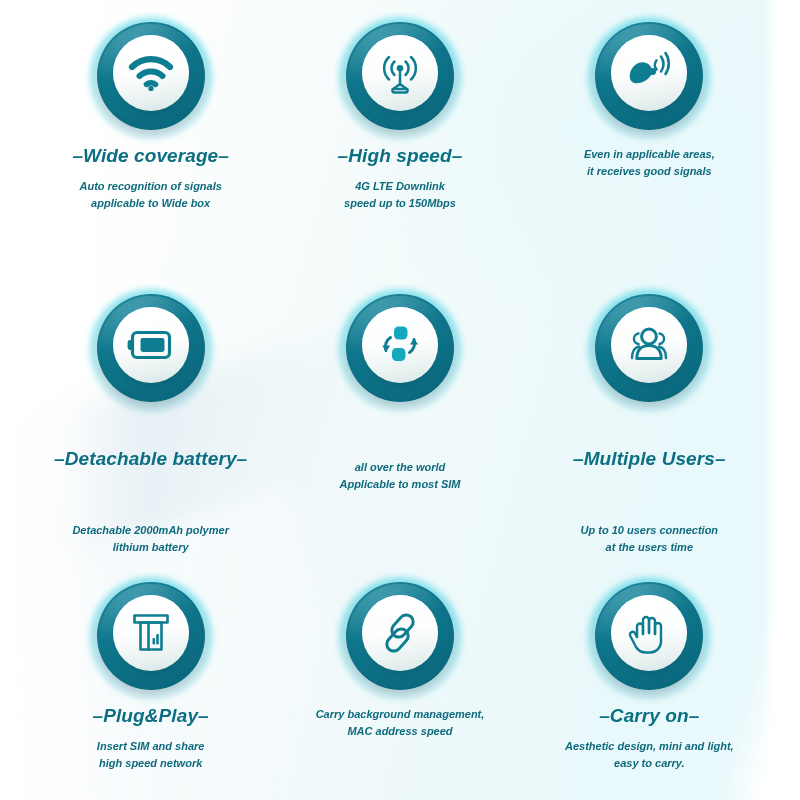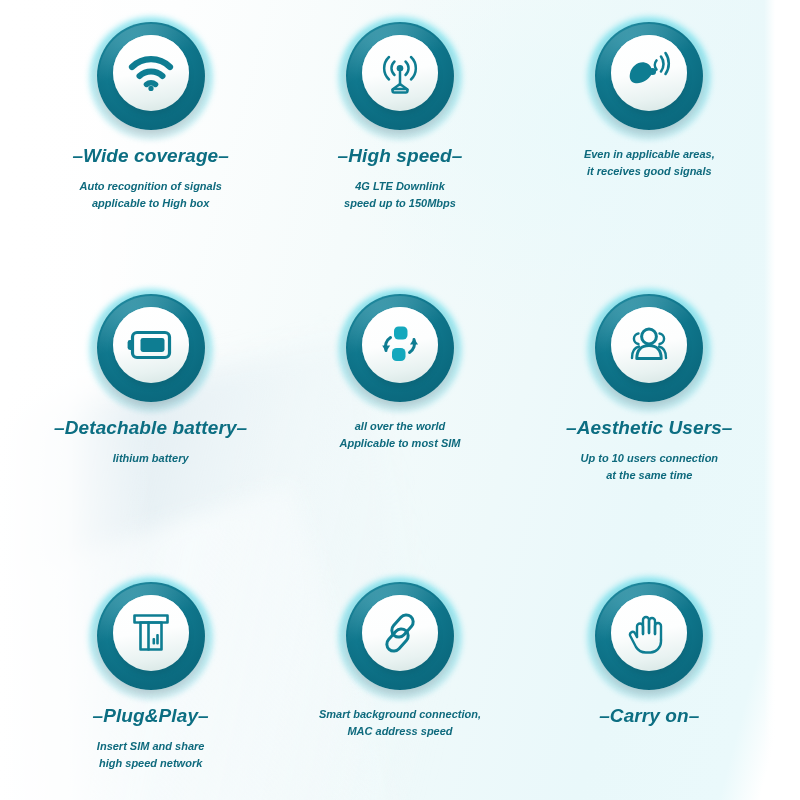--- a/index.html
+++ b/index.html
@@ -57,21 +57,21 @@
     grid-template-columns:repeat(3,1fr);
     grid-template-rows:270px 270px 260px;
     padding:16px 26px 0 26px;
     box-sizing:border-box;
   }
   .cell{
     display:flex;flex-direction:column;align-items:center;
     padding-top:6px;
     font-style:italic;
   }
-  .cell.r2{padding-top:8px;}
+  .cell.r2{padding-top:8px;gap:41px;}
   .cell.r3{padding-top:26px;}
 
   
   .badge{
     position:relative;width:108px;height:108px;
     display:flex;align-items:center;justify-content:center;
     margin-bottom:16px;
   }
   .badge .glow{
     position:absolute;left:-7px;top:-5px;width:122px;height:122px;
@@ -138,21 +138,21 @@
               <path d="M11.5 22 A17 17 0 0 1 34.5 22" stroke-width="6"></path>
               <path d="M18.5 30.4 A7.5 7.5 0 0 1 27.5 30.4" stroke-width="5.6"></path>
             </g>
             <circle cx="23" cy="34.4" r="2.6" fill="#0e7d92"></circle>
           </svg>
         </div>
       </div>
       <h3 class="title">–Wide coverage–</h3>
       <p class="desc">
         <span>Auto recognition of signals</span>
-        <span>applicable to High box</span>
+        <span>applicable to Wide box</span>
       </p>
     </div>
 
     <div class="cell r1">
       <div class="badge">
         <div class="glow"></div>
         <div class="ring"></div>
         <div class="disc">
           <svg width="46" height="44" viewBox="0 0 46 44">
             <g fill="none" stroke="#0e7d92" stroke-width="2.5" stroke-linecap="round">
@@ -204,20 +204,21 @@
         <div class="disc">
           <svg width="50" height="34" viewBox="0 0 50 34">
             <rect x="6.5" y="4.5" width="37" height="25" rx="4.5" fill="none" stroke="#0e7d92" stroke-width="3.2"></rect>
             <rect x="1.6" y="12" width="5.6" height="10" rx="2.4" fill="#0e7d92"></rect>
             <rect x="14.5" y="10" width="24" height="14" rx="2.4" fill="#0e7d92"></rect>
           </svg>
         </div>
       </div>
       <h3 class="title">–Detachable battery–</h3>
       <p class="desc">
+        <span>Detachable 2000mAh polymer</span>
         <span>lithium battery</span>
       </p>
     </div>
 
     <div class="cell r2">
       <div class="badge">
         <div class="glow"></div>
         <div class="ring"></div>
         <div class="disc">
           <svg width="46" height="44" viewBox="0 0 46 44">
@@ -248,24 +249,24 @@
               <path d="M14.5 8.5 A5.3 5.3 0 0 0 14.5 19"></path>
               <path d="M8 33 C8 26 10.5 22.5 15 21.5"></path>
               <path d="M35.5 8.5 A5.3 5.3 0 0 1 35.5 19"></path>
               <path d="M42 33 C42 26 39.5 22.5 35 21.5"></path>
             </g>
             <circle cx="25" cy="11.5" r="7.4" fill="none" stroke="#0e7d92" stroke-width="3"></circle>
             <path d="M12.8 33.5 C12.8 24.5 18 20.5 25 20.5 C32 20.5 37.2 24.5 37.2 33.5 Z" fill="none" stroke="#0e7d92" stroke-width="3" stroke-linejoin="round"></path>
           </svg>
         </div>
       </div>
-      <h3 class="title">–Aesthetic Users–</h3>
+      <h3 class="title">–Multiple Users–</h3>
       <p class="desc">
         <span>Up to 10 users connection</span>
-        <span>at the same time</span>
+        <span>at the users time</span>
       </p>
     </div>
 
     <div class="cell r3">
       <div class="badge">
         <div class="glow"></div>
         <div class="ring"></div>
         <div class="disc">
           <svg width="44" height="44" viewBox="0 0 44 44">
             <g fill="none" stroke="#0e7d92" stroke-width="2.6" stroke-linejoin="round" stroke-linecap="round">
@@ -294,21 +295,21 @@
         <div class="disc">
           <svg width="42" height="42" viewBox="0 0 42 42">
             <g fill="none" stroke="#0e7d92" stroke-width="3" stroke-linecap="round">
               <rect x="16.5" y="1.5" width="14" height="25" rx="7" transform="rotate(42 23.5 14)"></rect>
               <rect x="11.5" y="15.5" width="14" height="25" rx="7" transform="rotate(42 18.5 28)"></rect>
             </g>
           </svg>
         </div>
       </div>
       <p class="desc">
-        <span>Smart background connection,</span>
+        <span>Carry background management,</span>
         <span>MAC address speed</span>
       </p>
     </div>
 
     <div class="cell r3">
       <div class="badge">
         <div class="glow"></div>
         <div class="ring"></div>
         <div class="disc">
           <svg width="42" height="44" viewBox="0 0 42 44">
@@ -316,16 +317,20 @@
               <path d="M9 26 L9 15.5 A3 3 0 0 1 15 15.5 L15 23"></path>
               <path d="M15 23 L15 9 A3 3 0 0 1 21 9 L21 22"></path>
               <path d="M21 22 L21 10 A3 3 0 0 1 27 10 L27 23"></path>
               <path d="M27 23 L27 15 A3 3 0 0 1 33 15 L33 29"></path>
               <path d="M9 26 L6.5 21.5 A2.8 2.8 0 0 0 2.2 24.8 L8 36 A11.5 11.5 0 0 0 18 41.5 L22.5 41.5 A11 11 0 0 0 33 30.5 L33 29"></path>
             </g>
           </svg>
         </div>
       </div>
       <h3 class="title">–Carry on–</h3>
+      <p class="desc">
+        <span>Aesthetic design, mini and light,</span>
+        <span>easy to carry.</span>
+      </p>
     </div>
 
   </div>
 </div>
 
 </body></html>

